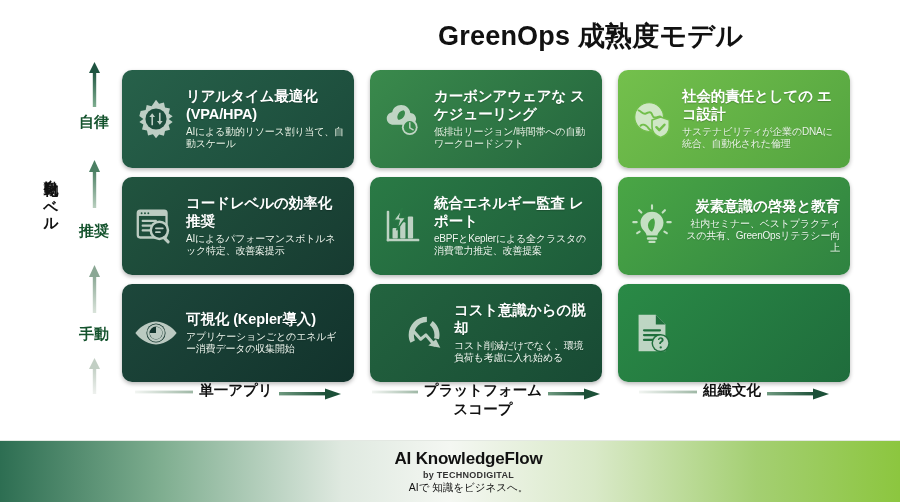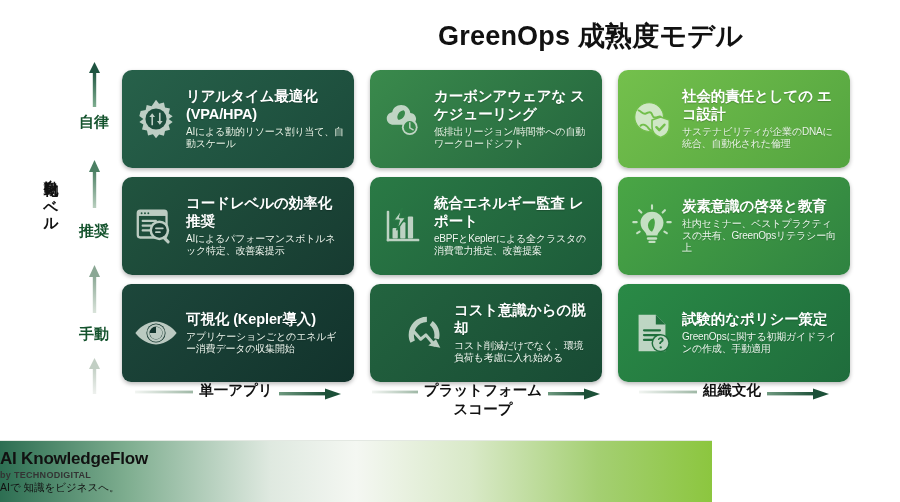--- a/index.html
+++ b/index.html
@@ -86,24 +86,25 @@
   #xgroup-2 { left:618px; width:232px; }
   .xlabel {
     font-size:14.5px; font-weight:bold; color:#111;
     text-align:center; line-height:19px; white-space:pre-line;
     padding:0 6px; margin-top:1px;
   }
   .xarrow { flex:0 0 auto; margin-top:8px; }
 
   
   #footer {
-    position:absolute; left:0; bottom:0; width:712px; height:62px;
+    position:absolute; left:0; bottom:0; width:900px; height:62px;
     background:linear-gradient(to right,#2d6e52 0%, #7fae90 18%, #dfe9e0 38%, #f4f7f2 50%, #d9e9c8 66%, #a4cf72 84%, #8cc63f 100%);
-    display:flex; flex-direction:column; align-items:flex-start; justify-content:center;
+    display:flex; flex-direction:column; align-items:center; justify-content:center;
     border-top:1px solid #e3e8e2;
+    padding-left:37px;
   }
   #brand-name { font-size:17px; font-weight:bold; color:#111; letter-spacing:-.2px; }
   #brand-by { font-size:9px; font-weight:bold; color:#333; margin-top:1px; letter-spacing:.3px; }
   #brand-tag { font-size:10.5px; color:#111; margin-top:1px; }
 </style>
 </head>
 <body>
 
 <div id="title">GreenOps 成熟度モデル</div>
 
@@ -235,39 +236,39 @@
         <rect x="28" y="14" width="5.5" height="23" rx="1"></rect>
         <path d="M22 6l-9 12h6l-2.5 10L26 15h-6.5z" fill="#dfe8e0" stroke="#2a7a45" stroke-width="1.6" stroke-linejoin="round"></path>
       </svg>
     </div>
     <div class="cell-text">
       <div class="cell-title">統合エネルギー監査 レポート</div>
       <div class="cell-desc">eBPFとKeplerによる全クラスタの消費電力推定、改善提案</div>
     </div>
   </div>
 
-  <div class="cell r1" style="background:linear-gradient(135deg,#4aa645,#2f8341);">
+  <div class="cell r1" style="background:linear-gradient(135deg,#4aa645,#2f8341);text-align:right;">
     <div class="cell-icon">
       <svg viewBox="0 0 48 48" fill="#e2efdf">
         <path d="M24 9c-6.6 0-12 5.2-12 11.6 0 4.2 2.2 7 4.2 9.2 1.3 1.5 2 2.6 2.1 4.2h11.4c.1-1.6.8-2.7 2.1-4.2 2-2.2 4.2-5 4.2-9.2C36 14.2 30.6 9 24 9z"></path>
         <rect x="18.6" y="35.8" width="10.8" height="2.6" rx="1.3"></rect>
         <rect x="20.2" y="39.4" width="7.6" height="2.4" rx="1.2"></rect>
         <path d="M24 30c-2.6-1.2-4.2-3.8-4.2-6.6 0-3.6 2.6-6.6 6-7.6.8 1.4 1.2 2.9 1.2 4.4 0 4.2-1.3 7.6-3 9.8z" fill="#4aa645"></path>
         <g stroke="#e2efdf" stroke-width="2.2" stroke-linecap="round">
           <path d="M24 2.5v3.5M10.5 7.5l2.4 2.5M37.5 7.5l-2.4 2.5M4.5 20h3.5M40 20h3.5M8.5 31.5l2.6-1.6M39.5 31.5l-2.6-1.6"></path>
         </g>
       </svg>
     </div>
     <div class="cell-text">
       <div class="cell-title">炭素意識の啓発と教育</div>
       <div class="cell-desc">社内セミナー、ベストプラクティスの共有、GreenOpsリテラシー向上</div>
     </div>
   </div>
 
-  <div class="cell r2" style="background:linear-gradient(135deg,#1d473b,#12332c);border-radius:9px;">
+  <div class="cell r2" style="background:linear-gradient(135deg,#1d473b,#12332c);">
     <div class="cell-icon">
       <svg viewBox="0 0 48 48" fill="#dfe8e0">
         <path d="M24 12C13 12 4.5 21 2.5 24 4.5 27 13 36 24 36s19.5-9 21.5-12C43.5 21 35 12 24 12z"></path>
         <circle cx="24" cy="24" r="10" fill="#12332c"></circle>
         <circle cx="24" cy="24" r="8" fill="none" stroke="#dfe8e0" stroke-width="2.4"></circle>
         <path d="M24 17.5a6.5 6.5 0 1 1-6.5 6.5h6.5z" fill="#dfe8e0"></path>
       </svg>
     </div>
     <div class="cell-text">
       <div class="cell-title">可視化 (Kepler導入)</div>
@@ -299,24 +300,20 @@
           <rect x="14.5" y="20" width="19" height="2.4" rx="1.2"></rect>
           <rect x="14.5" y="25" width="19" height="2.4" rx="1.2"></rect>
           <rect x="14.5" y="30" width="12" height="2.4" rx="1.2"></rect>
         </g>
         <circle cx="33" cy="34.5" r="9.5" fill="#1f6c3c"></circle>
         <circle cx="33" cy="34.5" r="8" fill="#dfe8e0"></circle>
         <path d="M30.2 31.4c0-1.7 1.3-3 3-3s2.9 1.2 2.9 2.8c0 1.5-1 2-1.9 2.7-.6.4-.9.8-.9 1.6h-1.8c0-1.4.5-2.1 1.4-2.8.7-.5 1.2-.9 1.2-1.5 0-.7-.5-1.2-1.2-1.2-.8 0-1.3.6-1.3 1.4z" fill="#1f6c3c"></path>
         <circle cx="33.1" cy="39.1" r="1.2" fill="#1f6c3c"></circle>
       </svg>
     </div>
-    <div class="cell-text">
-      <div class="cell-title">試験的なポリシー策定</div>
-      <div class="cell-desc">GreenOpsに関する初期ガイドラインの作成、手動適用</div>
-    </div>
   </div>
 
 </div>
 
 <div class="xgroup" id="xgroup-0">
   <svg class="xarrow" width="58" height="8" viewBox="0 0 58 8">
     <defs>
         <linearGradient id="hg0" x1="0" y1="0" x2="1" y2="0">
       <stop offset="0%" stop-color="#f2f5f2"></stop>
           <stop offset="100%" stop-color="#9fb8a6"></stop>

